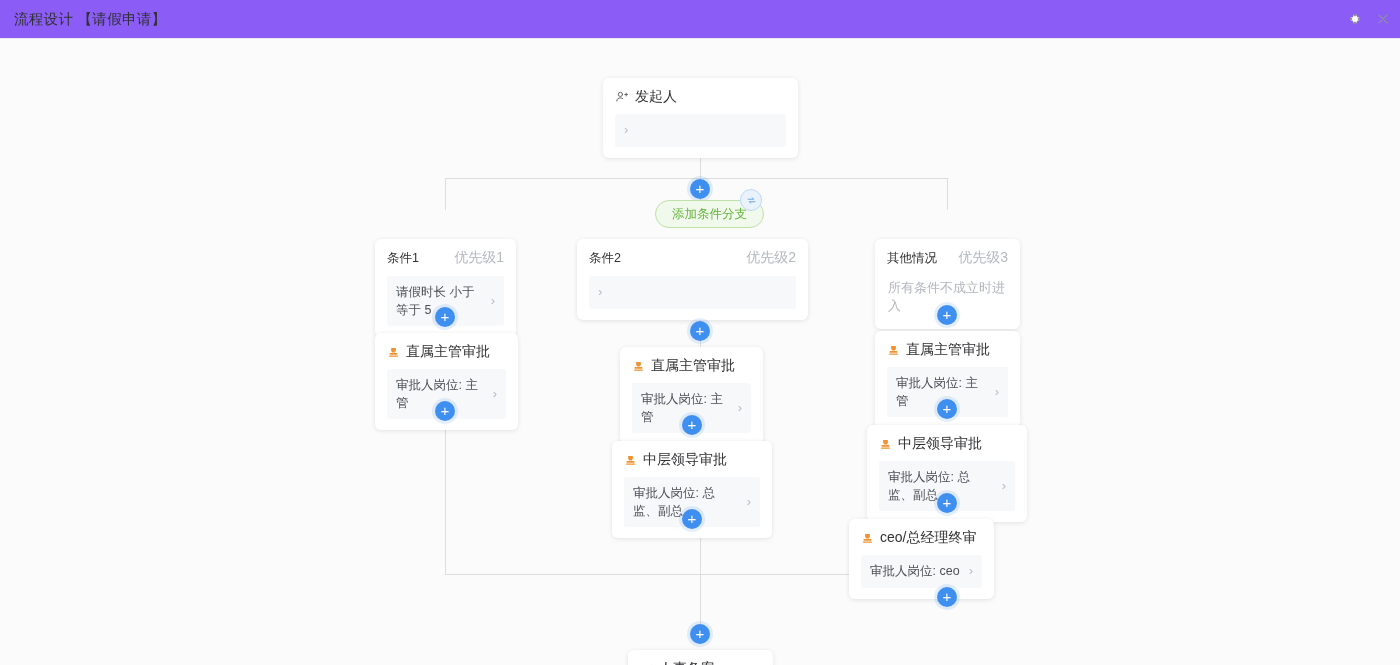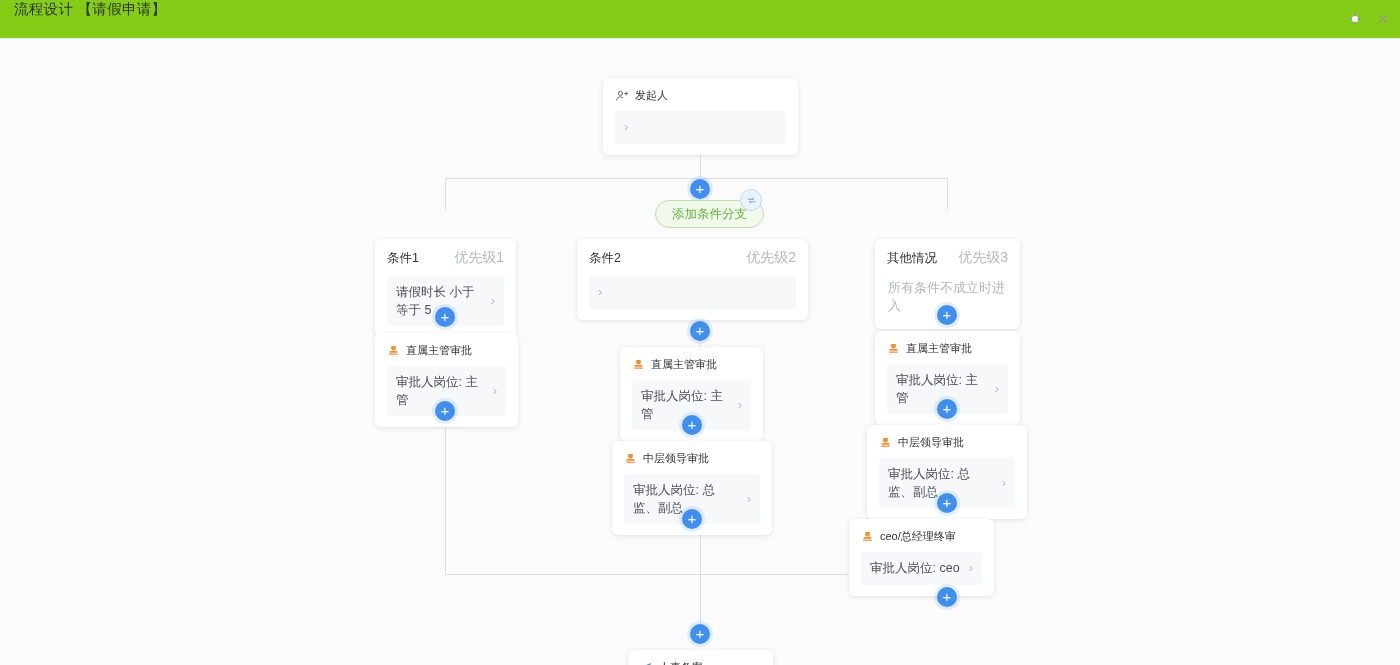--- a/index.html
+++ b/index.html
@@ -7,22 +7,22 @@
     background: #ffffff;
     font-family: "Liberation Sans", "DejaVu Sans", sans-serif;
   }
   body { width: 1400px; height: 665px; overflow: hidden; }
 
   
   .titlebar {
     position: relative;
     height: 38px;
     border-bottom: 1px solid #e8e8e8;
-    background: #84cc16;
-    display: flex; align-items: flex-start;
+    background: #8b5cf6;
+    display: flex; align-items: center;
   }
   .titlebar .title {
     margin-left: 14px;
     font-size: 14.5px;
     color: #303133;
     letter-spacing: .3px;
   }
   .titlebar .win-actions {
     position: absolute; right: 10px; top: 0; height: 38px;
     display: flex; align-items: center; gap: 14px;
@@ -78,21 +78,21 @@
   .node {
     position: absolute;
     background: #fff;
     border-radius: 6px;
     box-shadow: 0 1px 5px rgba(0,0,0,.10);
     box-sizing: border-box;
     padding: 10px 12px 11px 12px;
   }
   .node-head {
     display: flex; align-items: center; gap: 6px;
-    font-size: 11px; color: #303133;
+    font-size: 14px; color: #303133;
     margin-bottom: 8px;
   }
   .node-body {
     background: #f7f8fa;
     border-radius: 3px;
     padding: 7px 9px;
     font-size: 12.5px;
     color: #4b4f56;
     display: flex; align-items: center;
     justify-content: space-between; gap: 8px;

